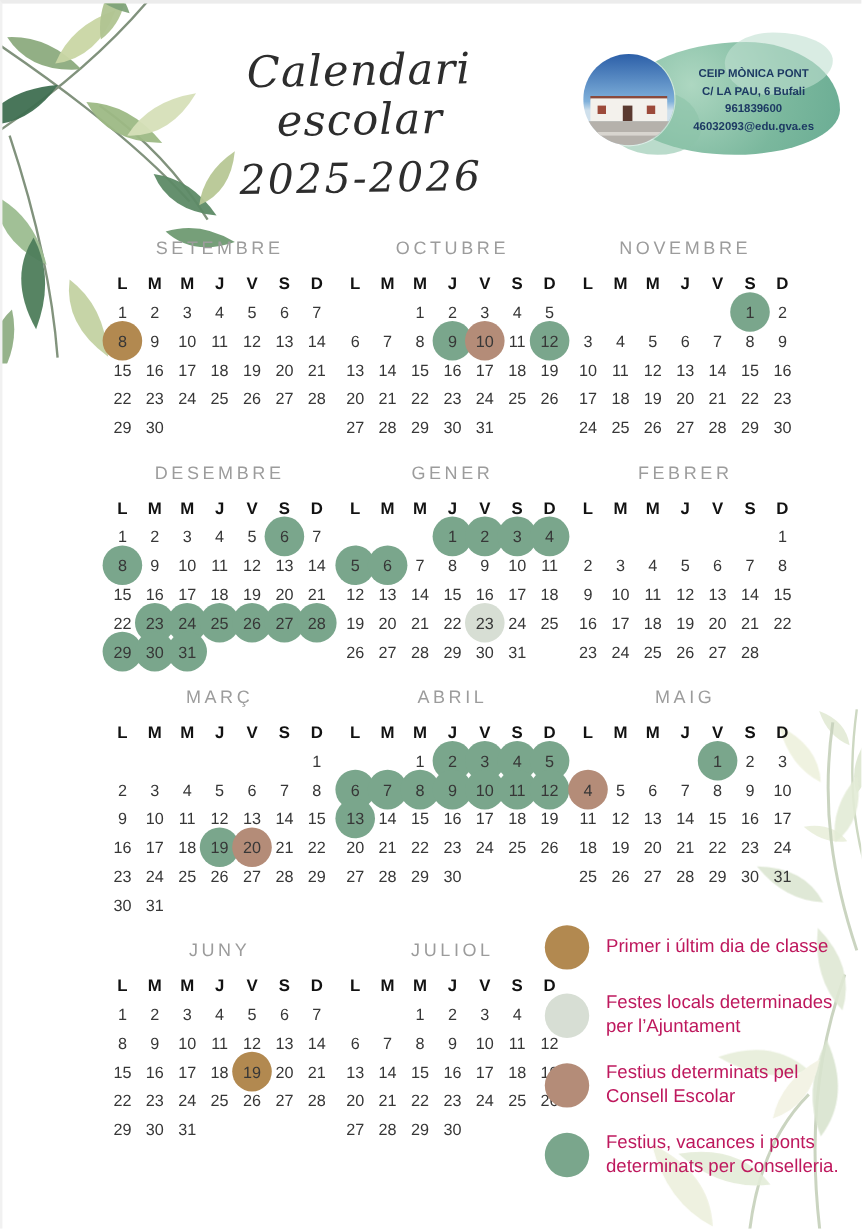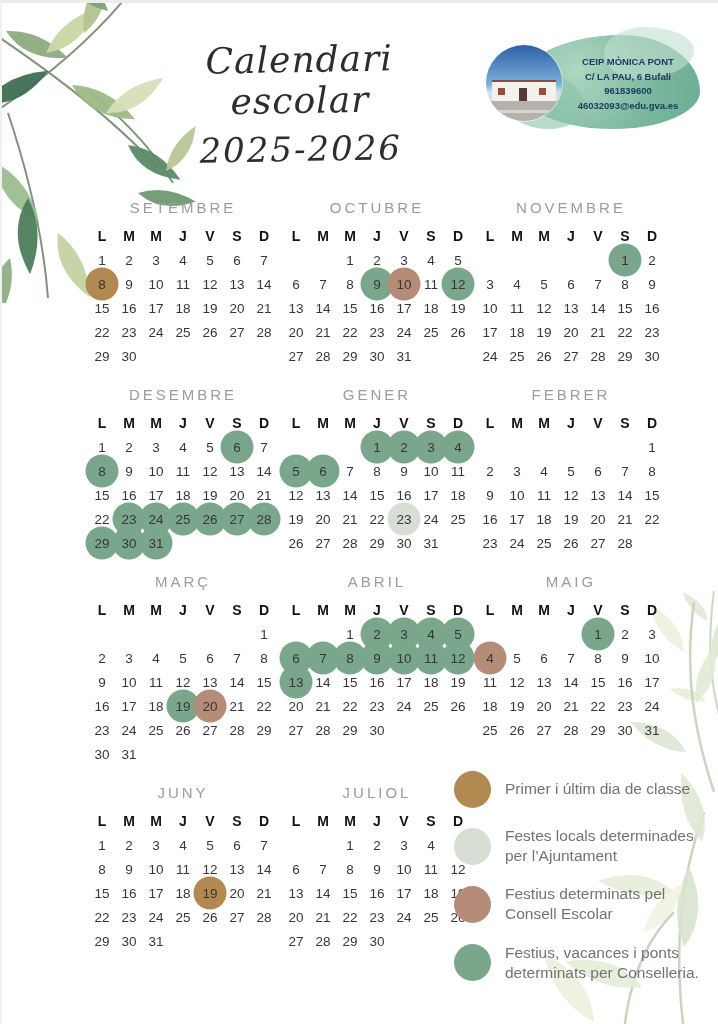--- a/index.html
+++ b/index.html
@@ -68,21 +68,21 @@
     left:50%; top:50%; transform:translate(-50%,-50%); z-index:0;
   }
   .cell .num{ position:relative; z-index:1; }
   
   .legend{
     position:absolute; left:452px; top:768px; width:258px; z-index:2;
     display:flex; flex-direction:column; gap:18px;
   }
   .legend-item{ display:flex; gap:14px; align-items:center; }
   .legend-circle{ width:37px; height:37px; border-radius:50%; flex:none; }
-  .legend-label{ font-size:15.5px; line-height:1.3; color:#737373; max-width:204px; }
+  .legend-label{ font-size:15.5px; line-height:1.3; color:#be185d; max-width:204px; }
 </style>
 </head>
 <body>
 
 <div class="page">
 
   <svg class="foliage tl" width="230" height="310" viewBox="0 0 230 310">
     <g stroke="#74876f" stroke-width="2" fill="none" opacity="0.9">
       <path d="M-10 30 C 50 70, 120 120, 170 175"></path>
       <path d="M-10 130 C 45 95, 95 55, 135 8"></path>

